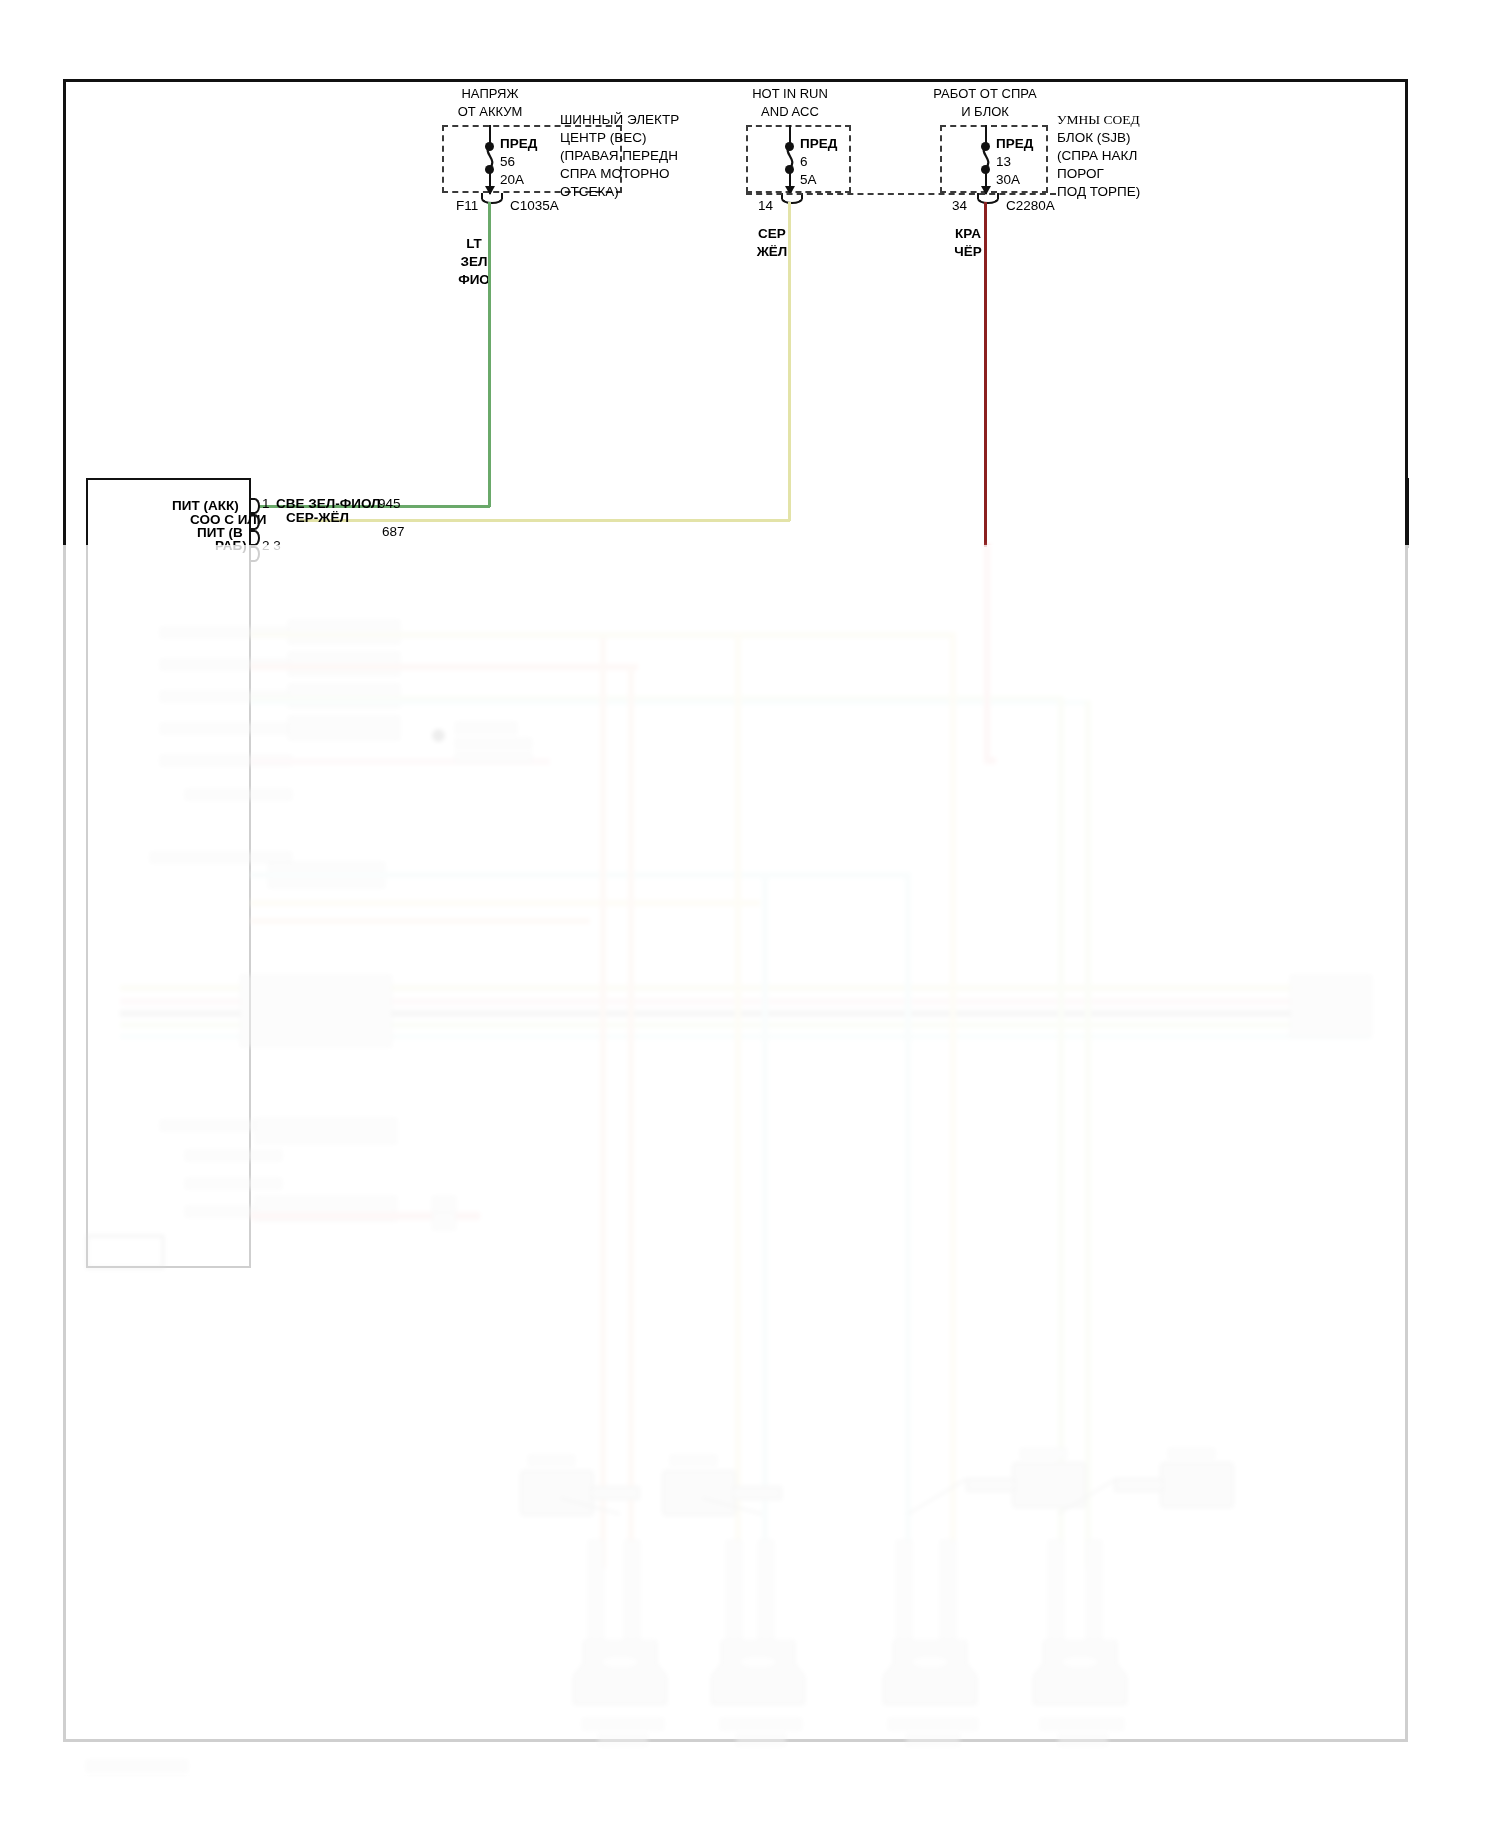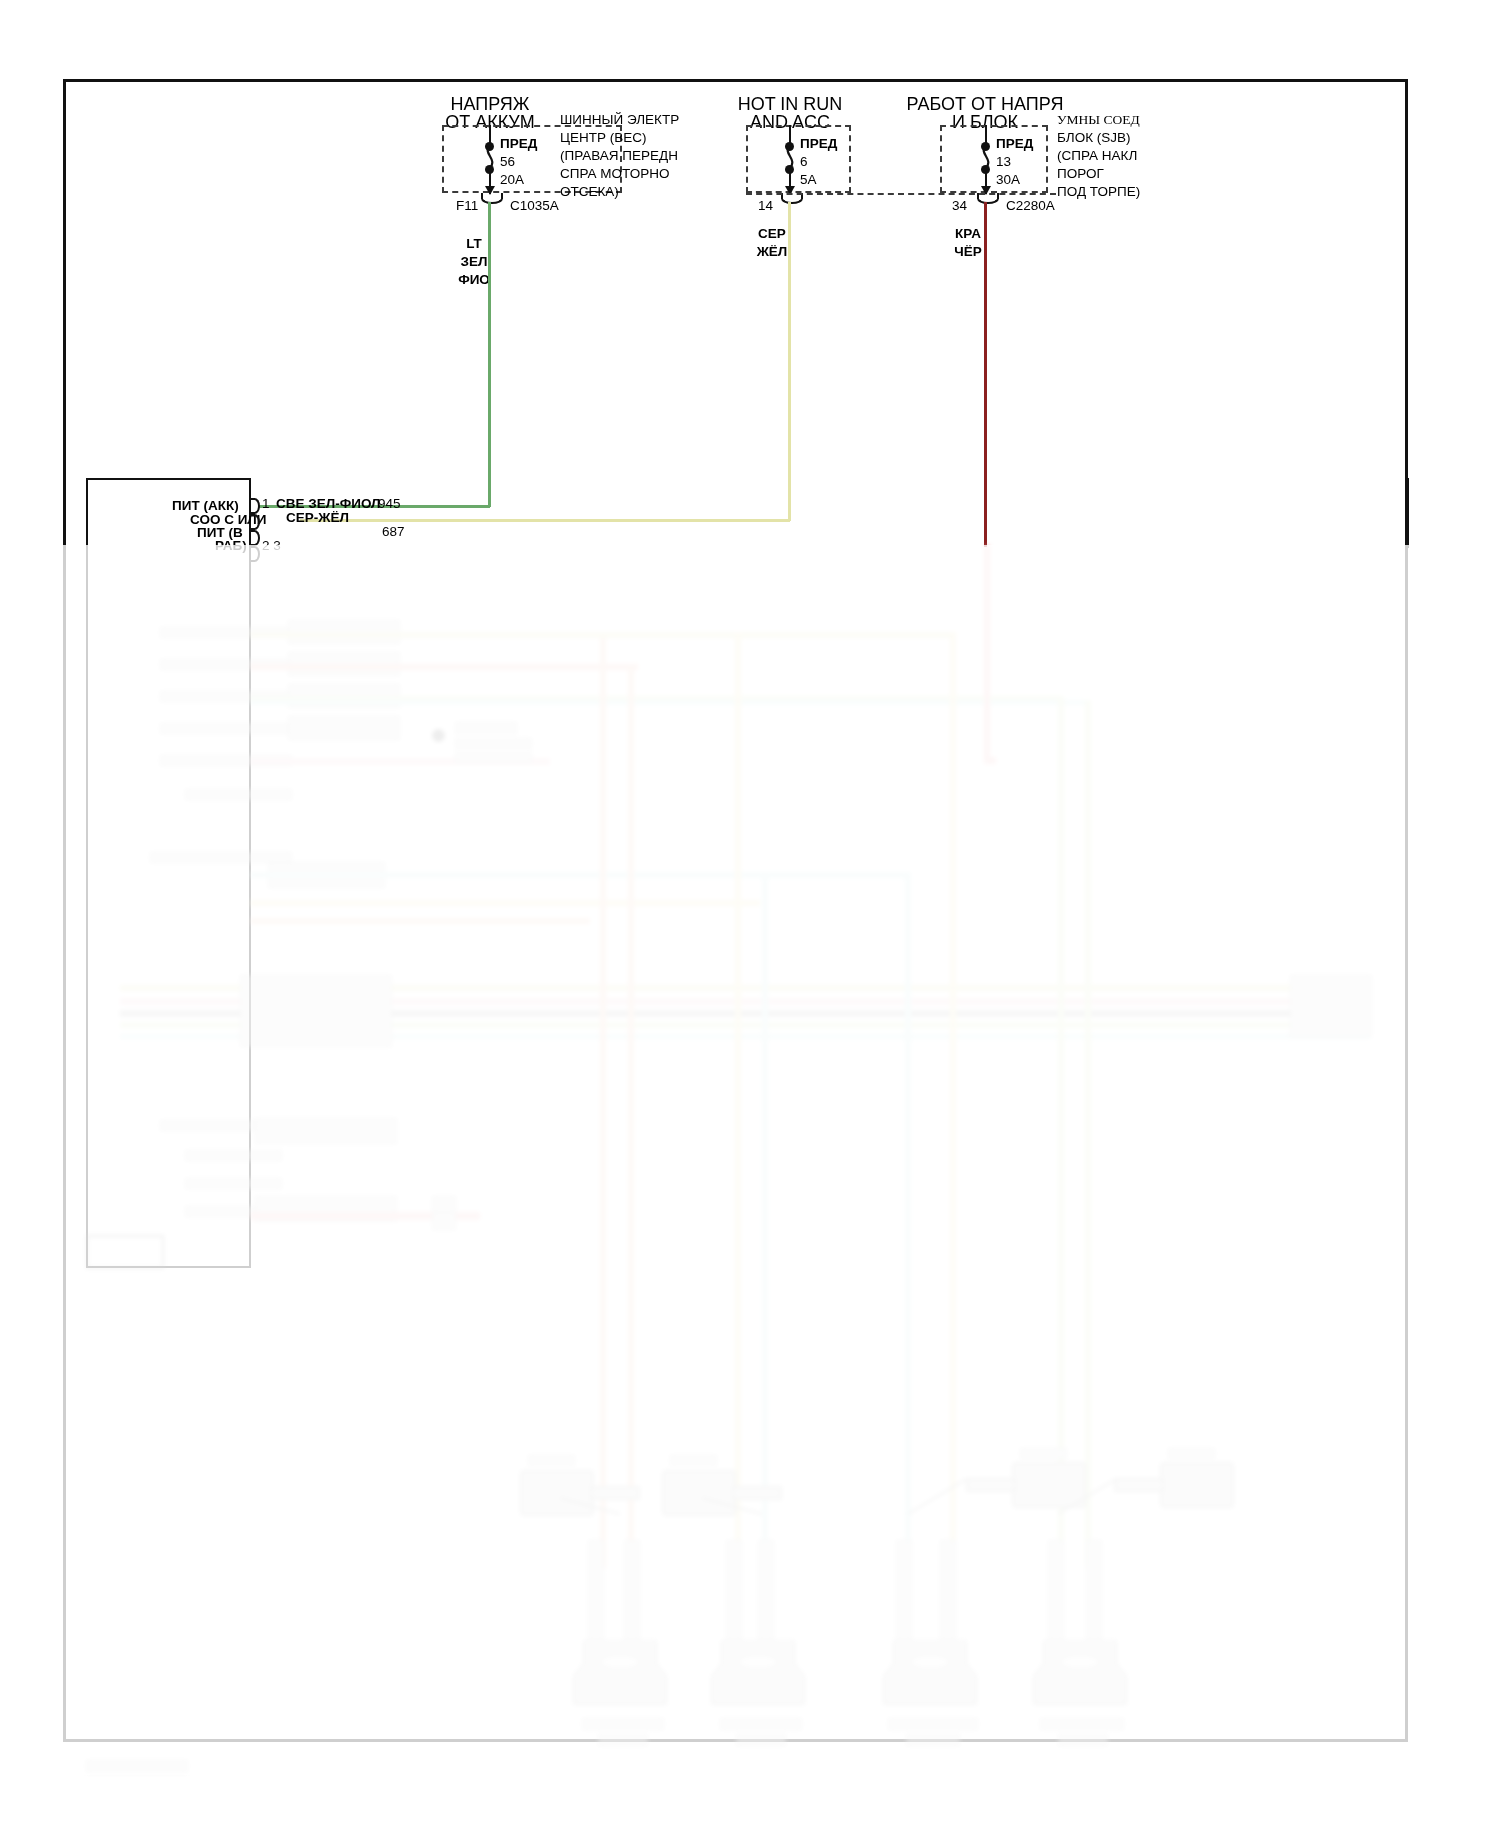--- a/index.html
+++ b/index.html
@@ -8,21 +8,21 @@
   .abs{position:absolute;}
   .page-frame{position:absolute;left:63px;top:79px;width:1345px;height:1663px;
        border:3px solid #111;box-sizing:border-box;}
   
   .fade-mask{position:absolute;left:58px;top:545px;width:1355px;height:1230px;
        background:rgba(255,255,255,0.80);pointer-events:none;z-index:60;}
   .blurwrap{filter:blur(2.2px);opacity:.42;}
 
   .txt{position:absolute;white-space:pre;line-height:1.18;}
   .t13{font-size:13.5px;}
-  .t14{font-size:18px;margin-top:8px;}
+  .t14{font-size:13px;}
   .ctr{text-align:center;transform:translateX(-50%);}
 
   .fusebox{position:absolute;border:2px dashed #3a3a3a;box-sizing:border-box;}
   .vline{position:absolute;width:2px;background:#111;}
   .dashline{position:absolute;height:0;border-top:2px dashed #3a3a3a;}
   .dot{position:absolute;width:9px;height:9px;border-radius:50%;background:#111;}
   .wv{position:absolute;width:3px;}
   .wh{position:absolute;height:3px;}
 
   .arrow{position:absolute;width:0;height:0;border-left:5px solid transparent;
@@ -94,21 +94,21 @@
 <div class="txt t13" style="left:758px;top:198px;">14</div>
 
 <div class="txt t13 ctr" style="left:772px;top:226px;font-weight:bold;">СЕР</div>
 <div class="txt t13 ctr" style="left:772px;top:244px;font-weight:bold;">ЖЁЛ</div>
 
 <div class="dashline" style="left:746px;top:193px;width:310px;"></div>
 
 <div class="wv" style="left:788px;top:202px;height:319px;background:#e3e3a8;"></div>
 <div class="wh" style="left:300px;top:519px;width:490px;background:#e3e3a8;"></div>
 
-<div class="txt t14 ctr" style="left:985px;top:86px;">РАБОТ ОТ НАПРЯ</div>
+<div class="txt t14 ctr" style="left:985px;top:86px;">РАБОТ ОТ СПРА</div>
 <div class="txt t14 ctr" style="left:985px;top:104px;">И БЛОК</div>
 
 <div class="fusebox" style="left:940px;top:125px;width:108px;height:68px;"></div>
 <div class="vline" style="left:985px;top:125px;height:22px;"></div>
 <div class="dot" style="left:981px;top:142px;"></div>
 <svg class="abs" style="left:978px;top:146px;" width="16" height="28">
   <path d="M8 0 C 0 7, 16 13, 8 22" stroke="#111" stroke-width="2.2" fill="none"></path>
 </svg>
 <div class="dot" style="left:981px;top:165px;"></div>
 <div class="vline" style="left:985px;top:172px;height:22px;"></div>

